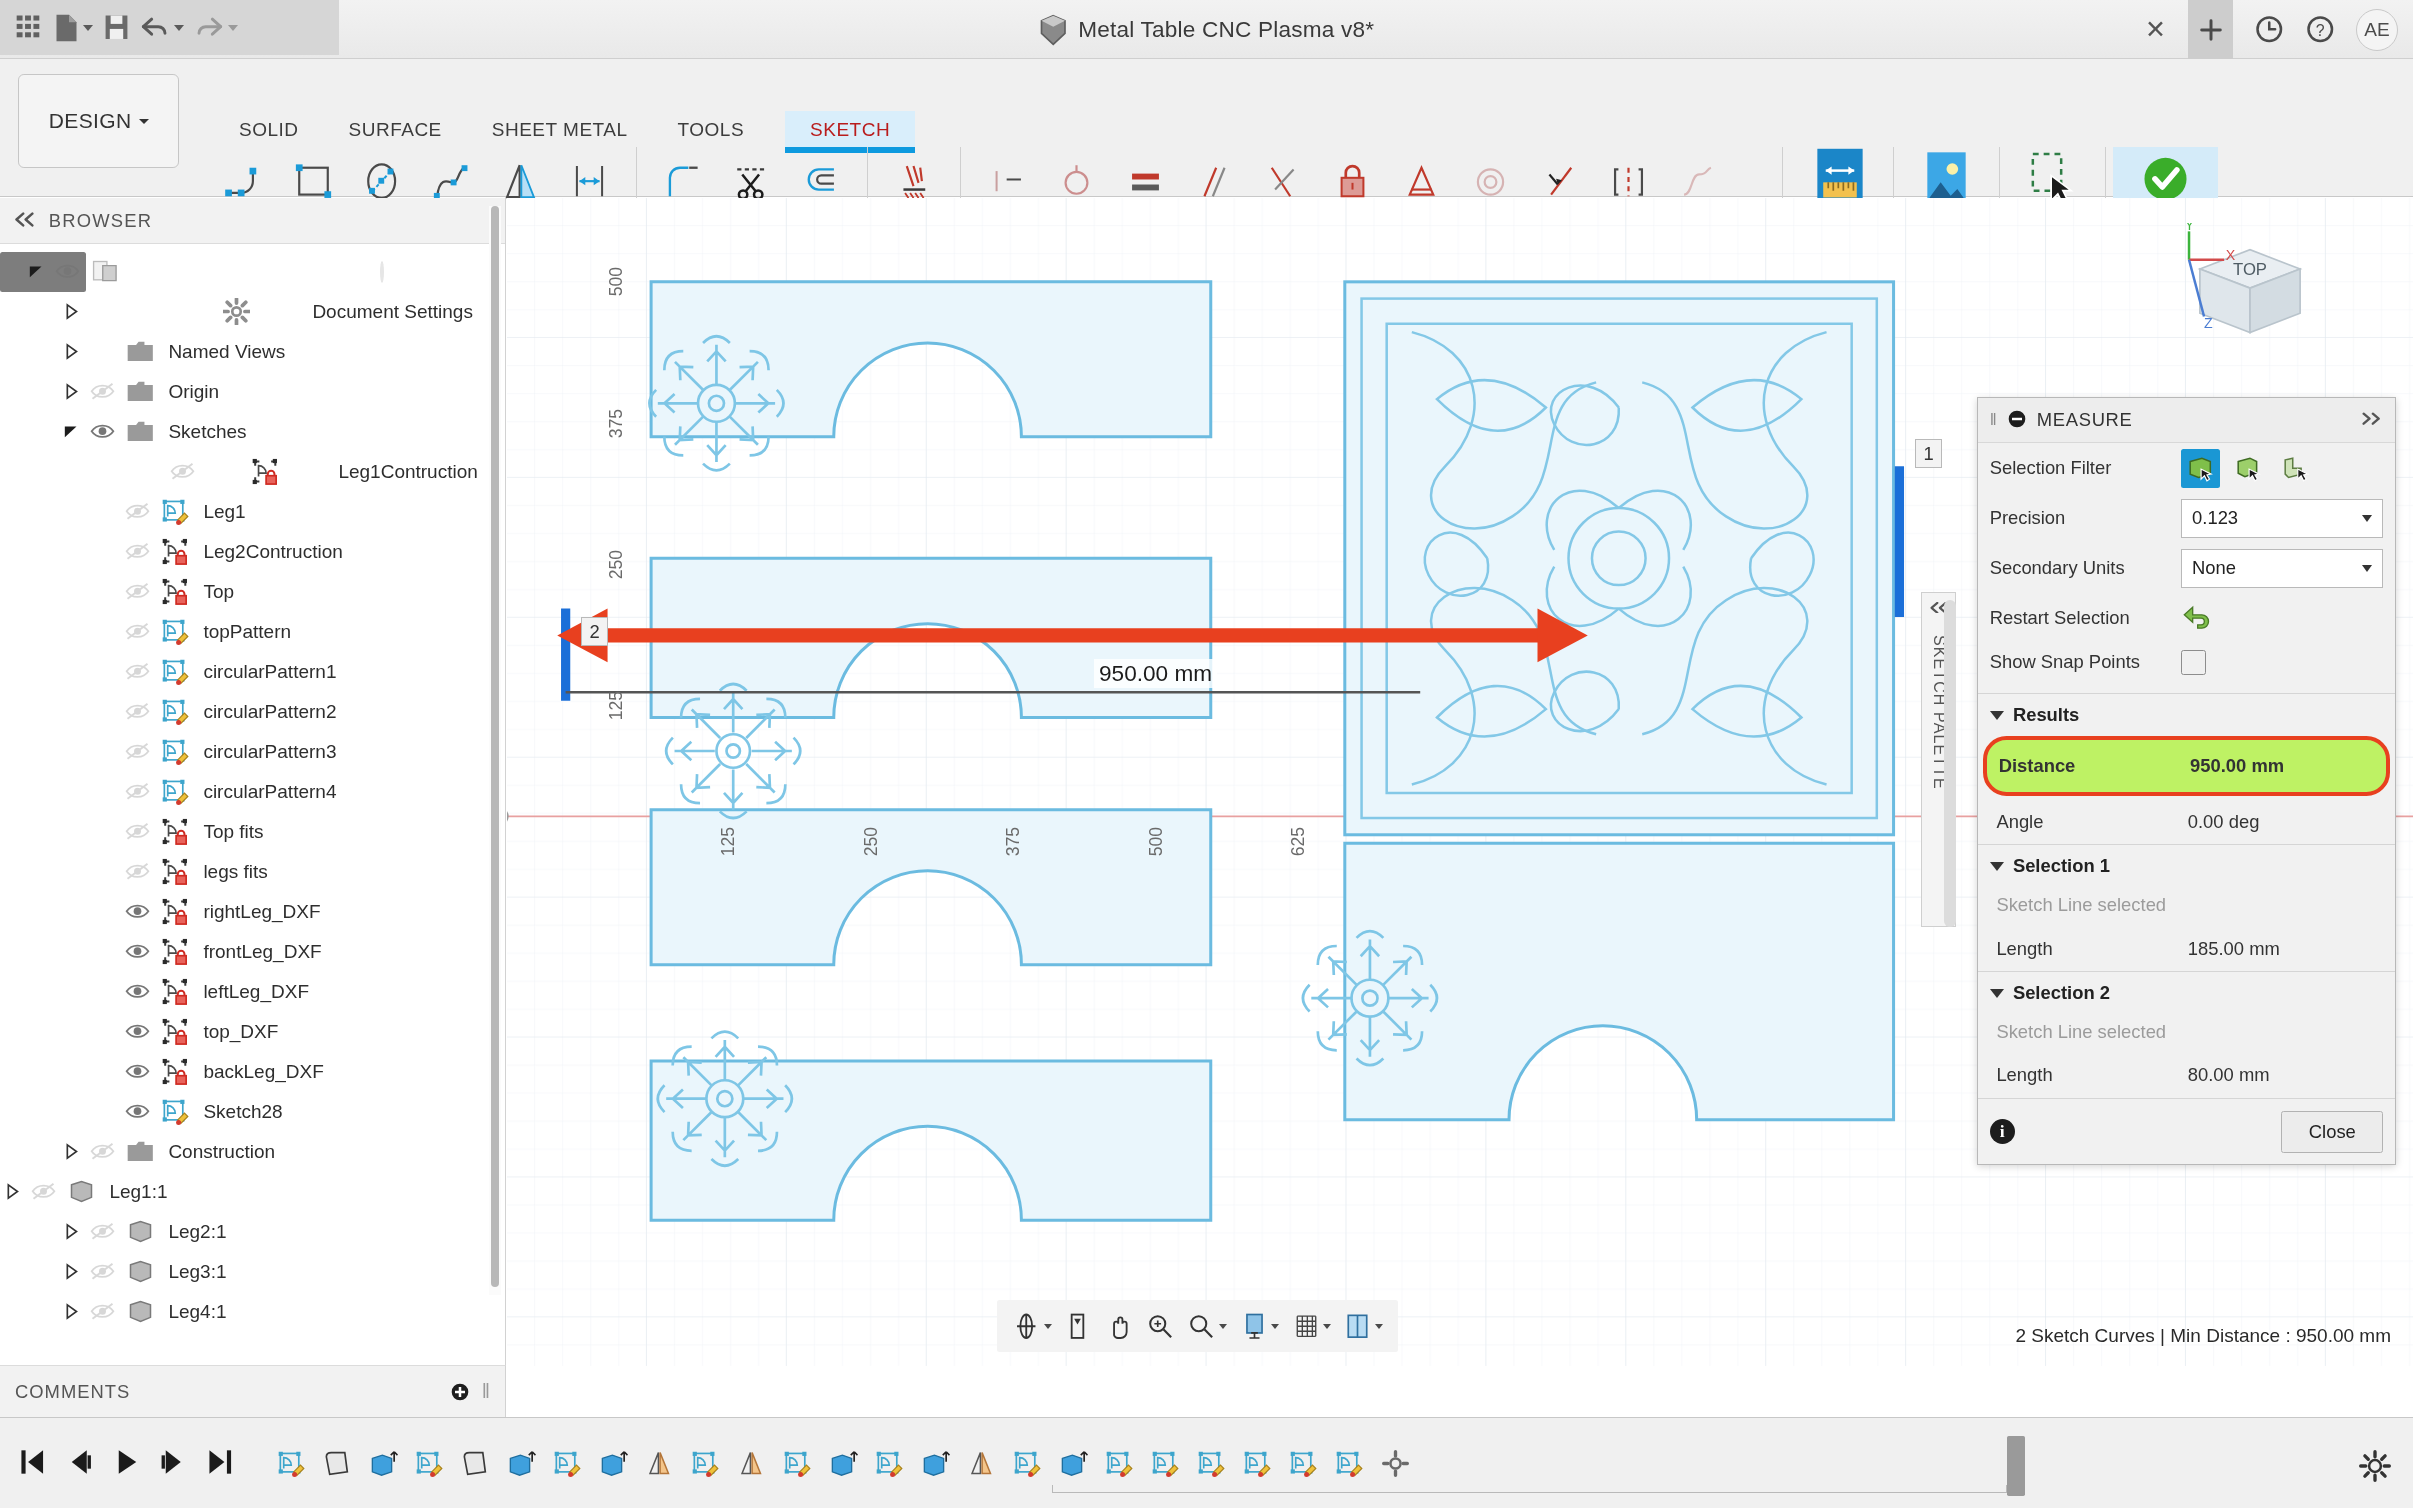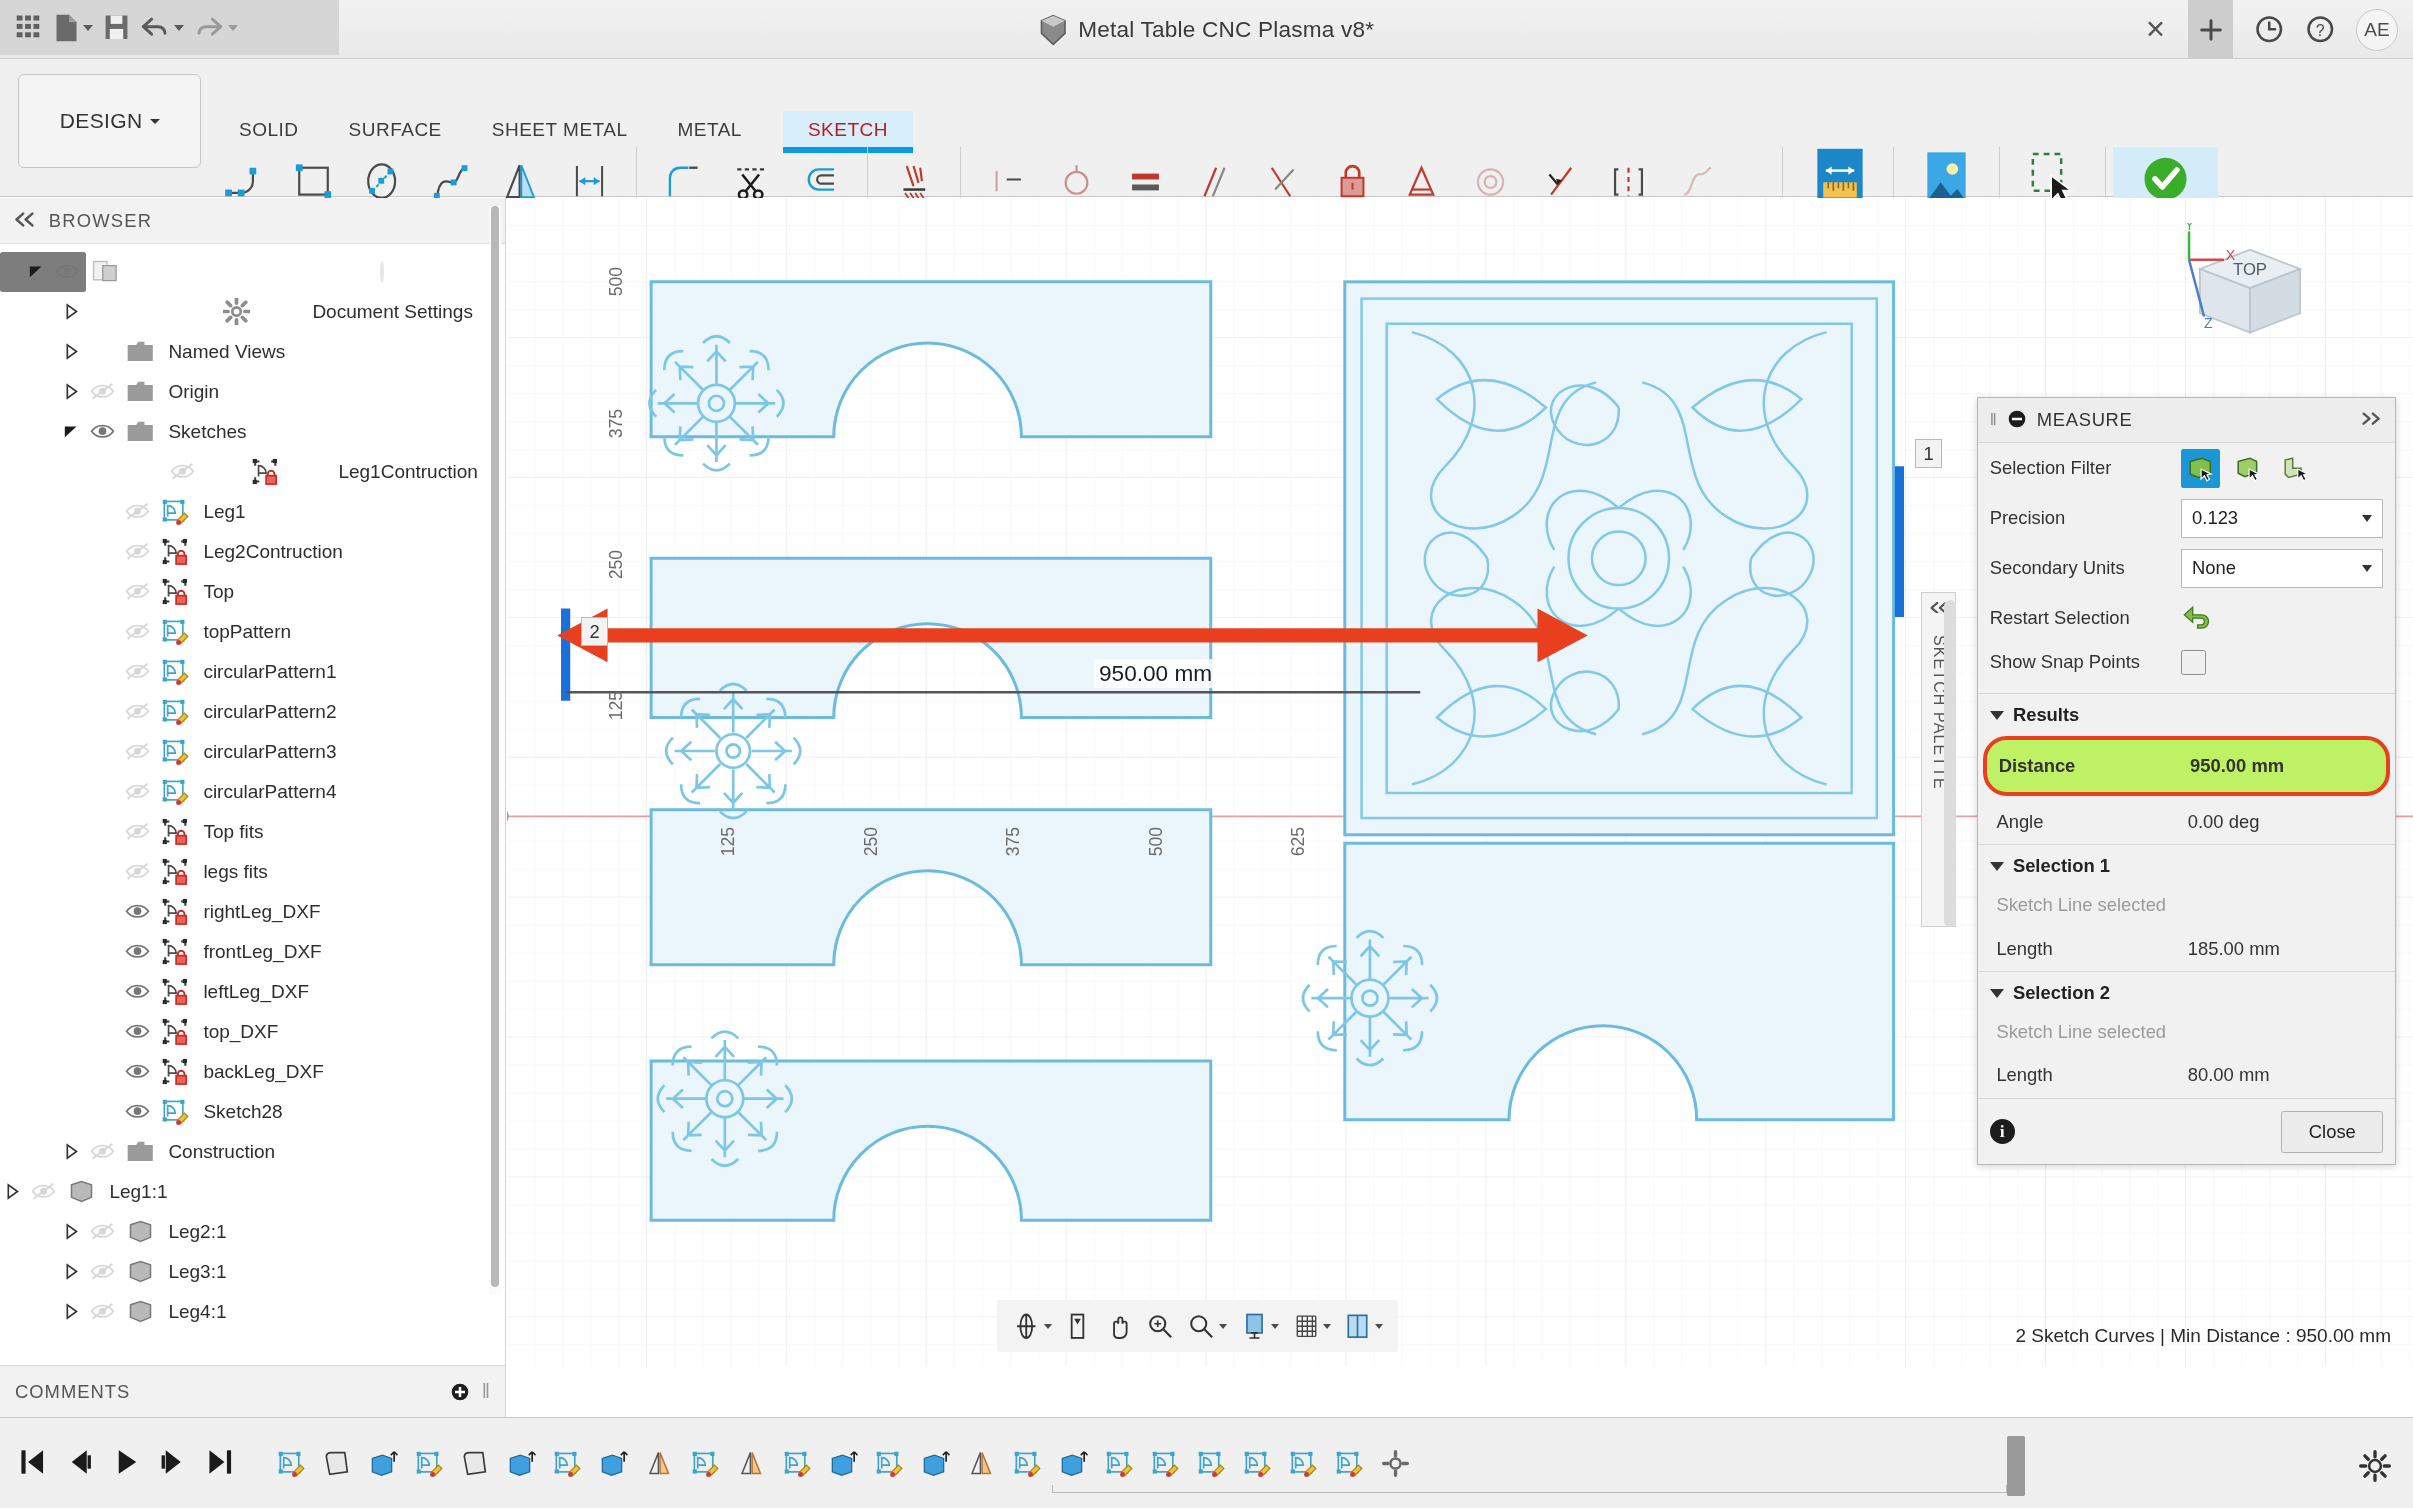--- a/index.html
+++ b/index.html
@@ -43,21 +43,21 @@
     display:flex;align-items:center;justify-content:center;
     font-size:19px;color:#4c4c4c;cursor:pointer;
   }
 
   
   .ribbon {
     position:absolute; left:0; top:59px; width:2413px; height:138px;
     background:#f0f0f0; border-bottom:0.8px solid #c8c8c8;
   }
   .design-box {
-    position:absolute; left:18.4px; top:15px; width:183px; height:94px;
+    position:absolute; left:18.4px; top:15px; width:161px; height:94px;
     border:0.8px solid #c6c6c6; border-radius:5.9px; background:#f4f4f4;
     display:flex; align-items:center; justify-content:center; cursor:pointer;
   }
   .design-box .lbl { font-size:21px; color:#333; letter-spacing:0.4px; }
   .design-box .caret { margin-left:7.5px; border-top-color:#333; border-left-width:5px;border-right-width:5px;border-top-width:5.9px;}
 
   .tabs { position:absolute; left:214px; top:52px; display:flex; gap:0; }
   .tab {
     font-size:19px; color:#3c3c3c; padding:8.4px 25px 11.7px 25px;
     letter-spacing:0.5px; cursor:pointer; position:relative;
@@ -317,21 +317,21 @@
 
     <div class="design-box">
       <span class="lbl">DESIGN</span>
       <span class="caret"></span>
     </div>
 
     <div class="tabs">
       <div class="tab">SOLID</div>
       <div class="tab">SURFACE</div>
       <div class="tab">SHEET METAL</div>
-      <div class="tab">METAL</div>
+      <div class="tab">TOOLS</div>
       <div class="tab active">SKETCH</div>
     </div>
 
     <div class="tools">
 
       <div class="grp">
         <div class="grp-row">
           <div class="tool">
             <svg width="47" height="42" viewBox="0 0 56 50">
                 <path d="M9 38 H24 a14 14 0 0 0 14 -14 V12" fill="none" stroke="#4a4a4a" stroke-width="2.6"></path>

